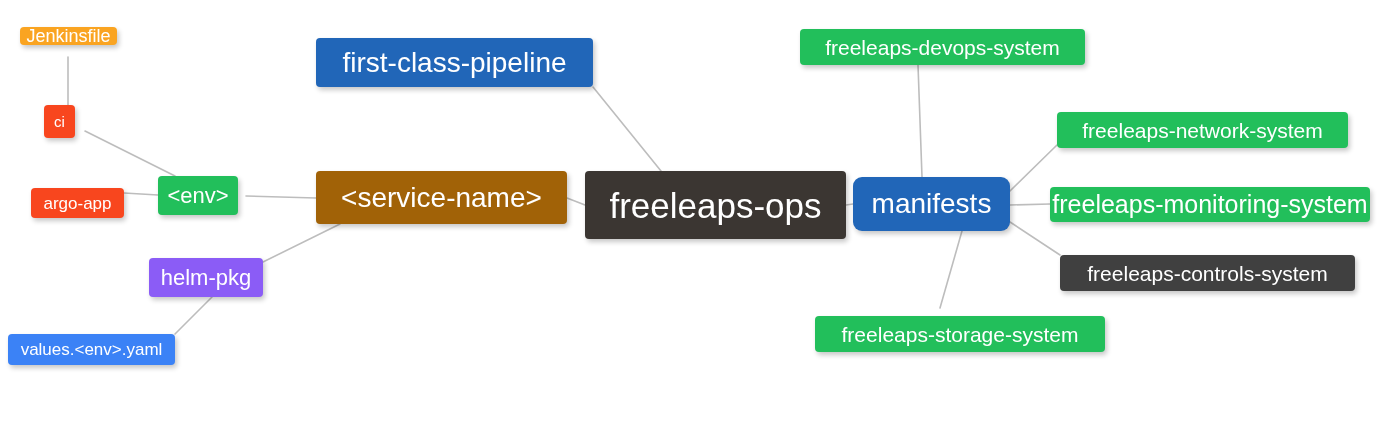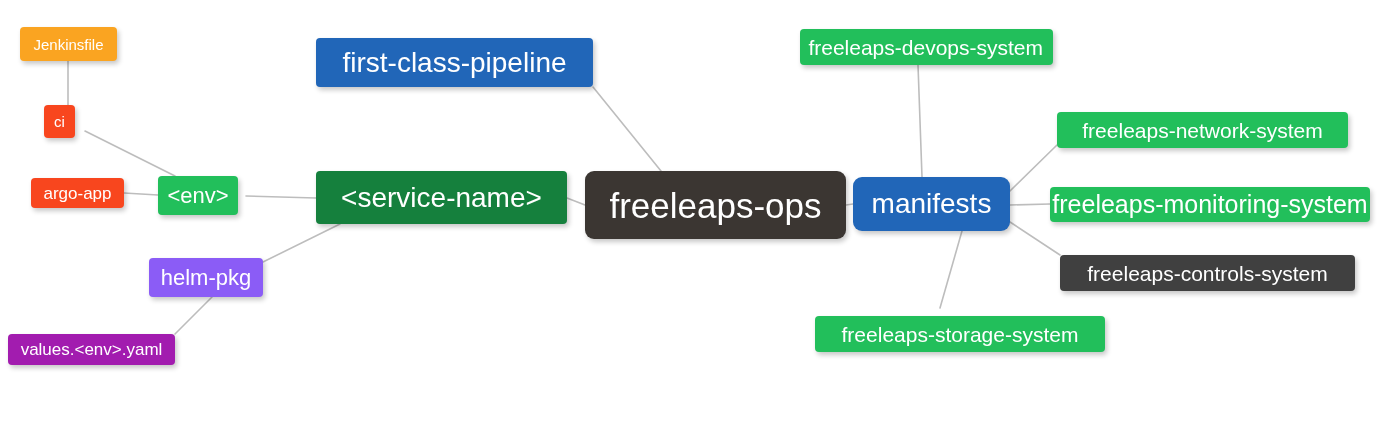--- a/index.html
+++ b/index.html
@@ -38,21 +38,21 @@
     line-height: 1;
     box-shadow: 2px 3px 5px rgba(0,0,0,0.22);
     padding: 0 10px;
     cursor: pointer;
     user-select: none;
   }
   .node-label {
     display: block;
     white-space: nowrap;
   }
-  .lvl-root   { background: #3b3632; font-size: 35px; border-radius: 9px; }
+  .lvl-root   { background: #3b3632; font-size: 35px; }
   .lvl-blue   { background: #2166b8; }
   .lvl-green  { background: #22bf5b; }
   .lvl-orange { background: #faa421; }
   .lvl-red    { background: #f8461e; }
 </style>
 </head>
 <body>
 
 <div id="mindmap">
   <svg id="edge-layer" viewBox="0 0 1390 421" width="1390" height="421">
@@ -68,48 +68,48 @@
       <polyline points="918,65 922,177" fill="none" stroke="#bdbdbd" stroke-width="1.6" stroke-linecap="round"></polyline>
       <polyline points="1057,145 1010,191" fill="none" stroke="#bdbdbd" stroke-width="1.6" stroke-linecap="round"></polyline>
       <polyline points="1010,205 1050,204" fill="none" stroke="#bdbdbd" stroke-width="1.6" stroke-linecap="round"></polyline>
       <polyline points="1060,255 1010,222" fill="none" stroke="#bdbdbd" stroke-width="1.6" stroke-linecap="round"></polyline>
       <polyline points="940,308 962,231" fill="none" stroke="#bdbdbd" stroke-width="1.6" stroke-linecap="round"></polyline>
     </svg>
   <div id="node-layer">
       <div class="node lvl-root" style="left: 585px; top: 171px; width: 261px; height: 68px; font-size: 35px; background: rgb(59, 54, 50);">
         <span class="node-label">freeleaps-ops</span>
       </div>
-      <div class="node lvl-blue" style="left: 316px; top: 171px; width: 251px; height: 53px; font-size: 28px; background: #15803d;">
+      <div class="node lvl-blue" style="left: 316px; top: 171px; width: 251px; height: 53px; font-size: 28px; background: #a16207;">
         <span class="node-label">&lt;service-name&gt;</span>
       </div>
       <div class="node lvl-blue" style="left: 316px; top: 38px; width: 277px; height: 49px; font-size: 28px; background: rgb(33, 102, 184);">
         <span class="node-label">first-class-pipeline</span>
       </div>
       <div class="node lvl-blue" style="left: 853px; top: 177px; width: 157px; height: 54px; font-size: 28px; background: rgb(33, 102, 184); border-radius: 9px;">
         <span class="node-label">manifests</span>
       </div>
       <div class="node lvl-green" style="left: 158px; top: 176px; width: 80px; height: 39px; font-size: 22px; background: rgb(34, 191, 91);">
         <span class="node-label">&lt;env&gt;</span>
       </div>
       <div class="node lvl-green" style="left: 149px; top: 258px; width: 114px; height: 39px; font-size: 22px; background: #8b5cf6;">
         <span class="node-label">helm-pkg</span>
       </div>
-      <div class="node lvl-orange" style="left: 20px; top: 27px; width: 97px; height: 34px; font-size: 15px; background: rgb(250, 164, 33);">
+      <div class="node lvl-orange" style="left: 20px; top: 27px; width: 97px; height: 18px; font-size: 18px; background: rgb(250, 164, 33);">
         <span class="node-label">Jenkinsfile</span>
       </div>
       <div class="node lvl-red" style="left: 44px; top: 105px; width: 31px; height: 33px; font-size: 15px; background: rgb(248, 70, 30);">
         <span class="node-label">ci</span>
       </div>
-      <div class="node lvl-red" style="left: 31px; top: 178px; width: 93px; height: 30px; font-size: 17px; background: rgb(248, 70, 30);">
+      <div class="node lvl-red" style="left: 31px; top: 188px; width: 93px; height: 30px; font-size: 17px; background: rgb(248, 70, 30);">
         <span class="node-label">argo-app</span>
       </div>
-      <div class="node lvl-red" style="left: 8px; top: 334px; width: 167px; height: 31px; font-size: 17px; background: #a21caf;">
+      <div class="node lvl-red" style="left: 8px; top: 334px; width: 167px; height: 31px; font-size: 17px; background: #3b82f6;">
         <span class="node-label">values.&lt;env&gt;.yaml</span>
       </div>
-      <div class="node lvl-green" style="left: 800px; top: 29px; width: 253px; height: 36px; font-size: 21px; background: rgb(34, 191, 91); justify-content: flex-end;">
+      <div class="node lvl-green" style="left: 800px; top: 29px; width: 285px; height: 36px; font-size: 21px; background: rgb(34, 191, 91);">
         <span class="node-label">freeleaps-devops-system</span>
       </div>
       <div class="node lvl-green" style="left: 1057px; top: 112px; width: 291px; height: 36px; font-size: 21px; background: rgb(34, 191, 91);">
         <span class="node-label">freeleaps-network-system</span>
       </div>
       <div class="node lvl-green" style="left: 1050px; top: 187px; width: 320px; height: 35px; font-size: 25px; background: rgb(34, 191, 91);">
         <span class="node-label">freeleaps-monitoring-system</span>
       </div>
       <div class="node lvl-green" style="left: 1060px; top: 255px; width: 295px; height: 36px; font-size: 21px; background: #404040;">
         <span class="node-label">freeleaps-controls-system</span>

